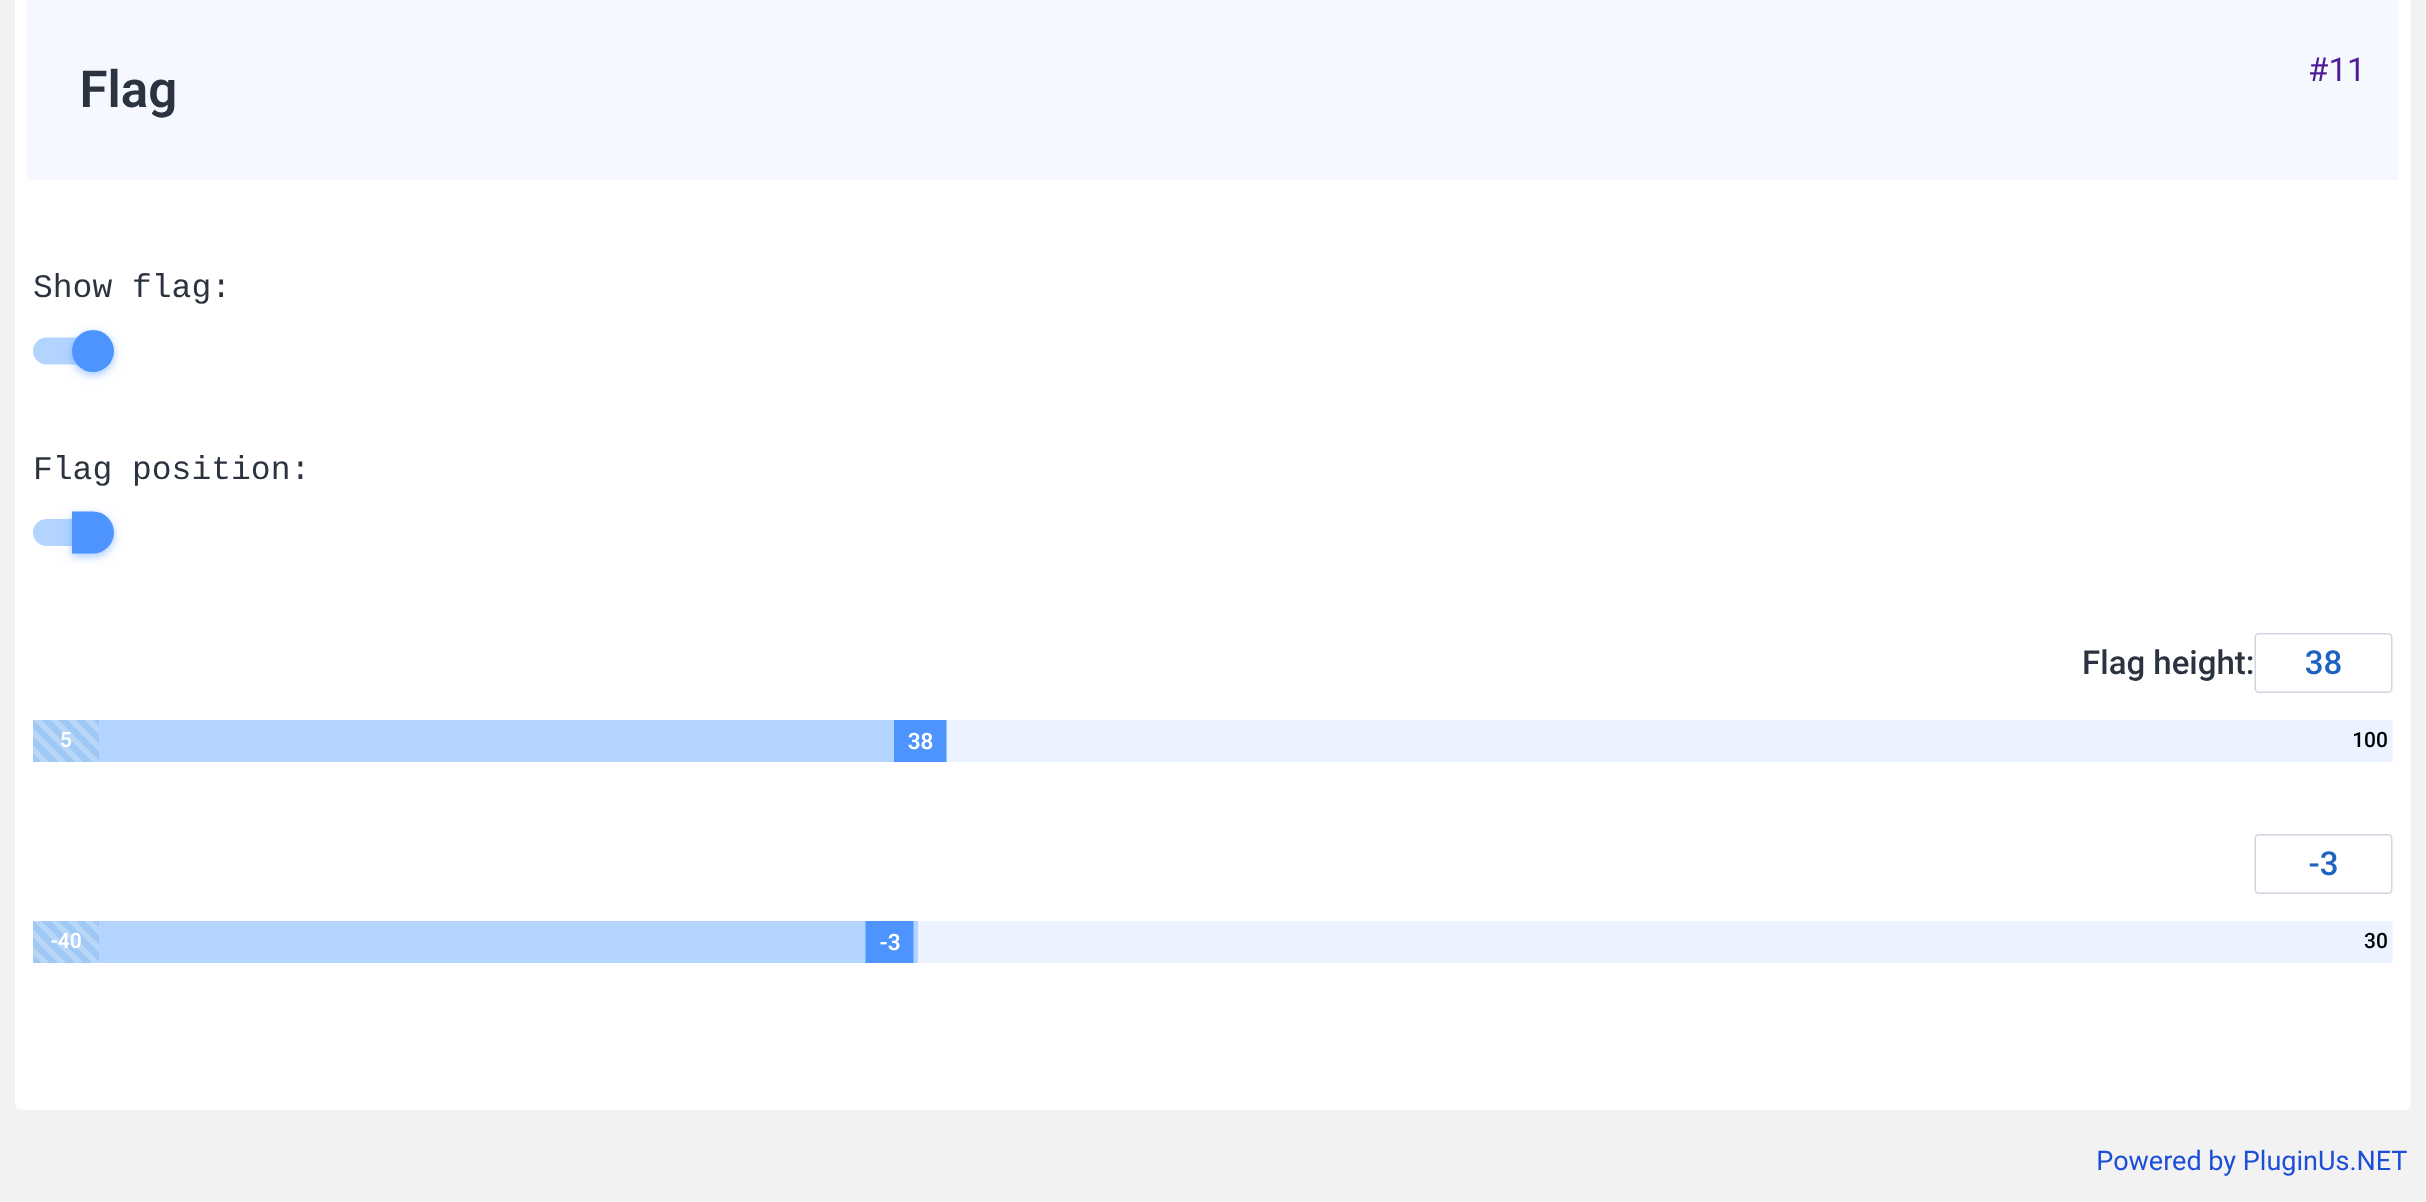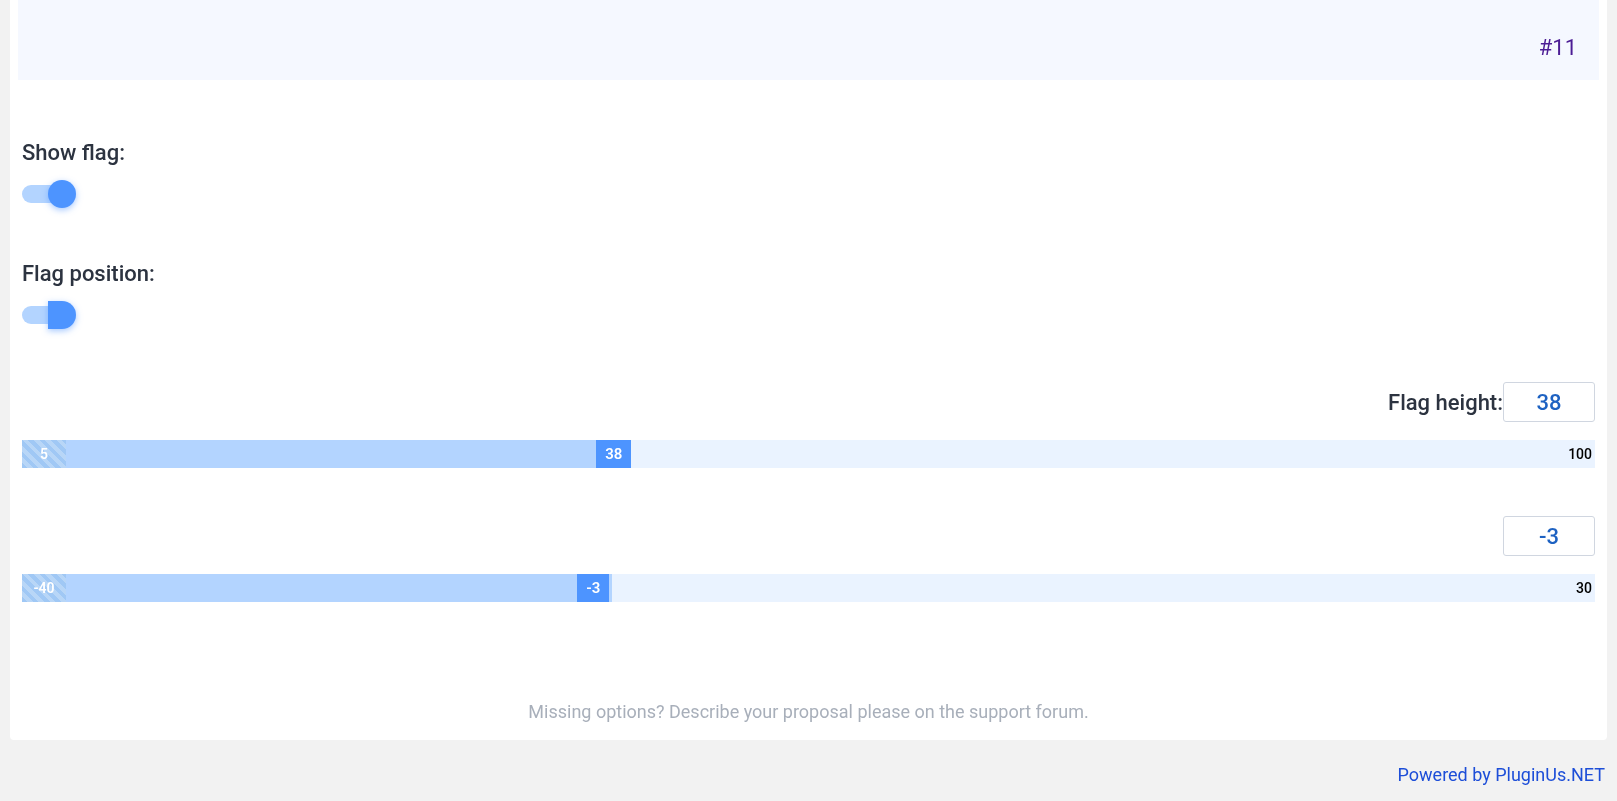--- a/index.html
+++ b/index.html
@@ -38,20 +38,21 @@
       right: 22px;
       font-size: 22px;
       color: #4c1d95;
       font-weight: 400;
     }
     .panel-body {
       padding: 60px 12px 20px 12px;
     }
     .field {
       margin-bottom: 58px;
+      font-family: Liberation Mono, monospace;
     }
     .field-label {
       font-size: 22px;
       color: #2c3340;
       margin-bottom: 20px;
       font-weight: 500;
     }
     .toggle {
       width: 44px;
       height: 18px;
@@ -173,20 +174,21 @@
       right: 12px;
       font-size: 18px;
       color: #1d4ed8;
     }
   </style>
 </head>
 <body>
 
 <div class="panel">
   <div class="panel-header">
+    <div class="panel-title">Flag</div>
     <div class="panel-id">#11</div>
   </div>
 
   <div class="panel-body">
 
     <div class="field">
       <div class="field-label">Show flag:</div>
       <div class="toggle">
         <div class="toggle-knob"></div>
       </div>
@@ -223,16 +225,15 @@
           <div class="slider-fill" id="fill-vpos" style="width: 37.5%;"></div>
         </div>
         <div class="slider-min-label">-40</div>
         <div class="slider-handle" id="handle-vpos" style="left: 35.3%;">-3</div>
         <div class="slider-max-label">30</div>
       </div>
     </div>
 
   </div>
 
-  <div class="panel-footer">Missing options? Describe your proposal please on the support forum.</div>
 </div>
 
 <div class="footer-credit">Powered by PluginUs.NET</div>
 
 </body></html>

